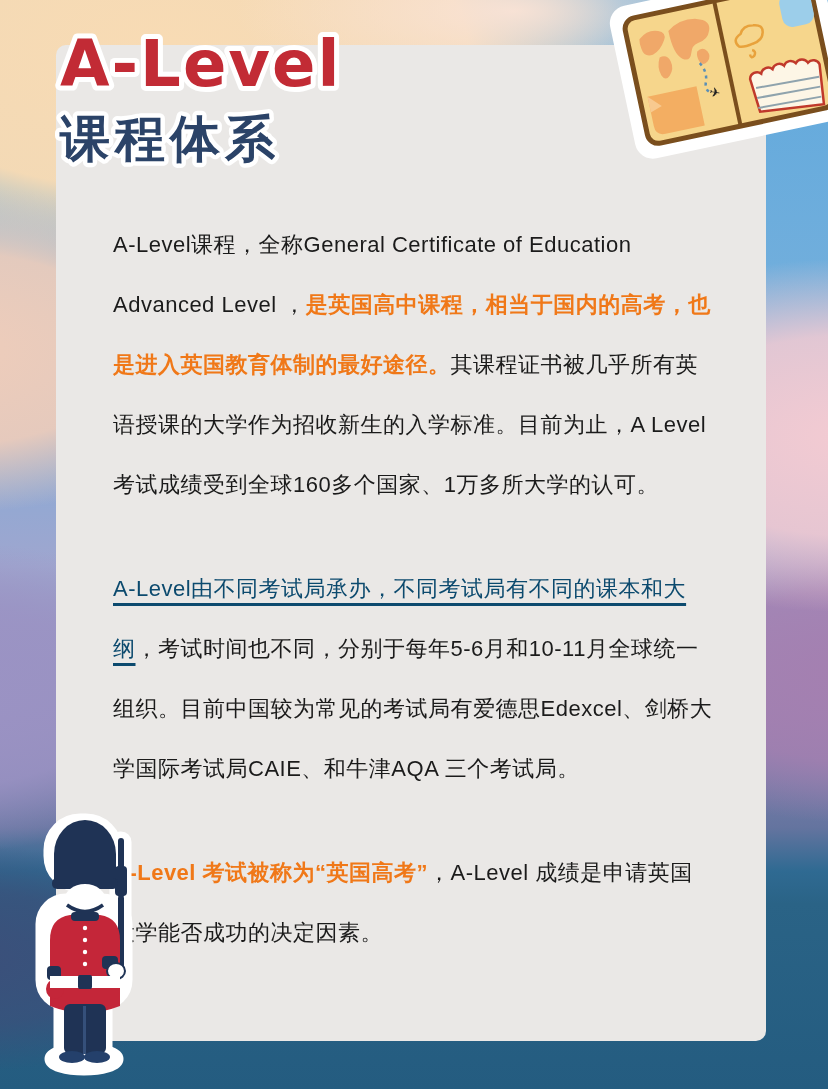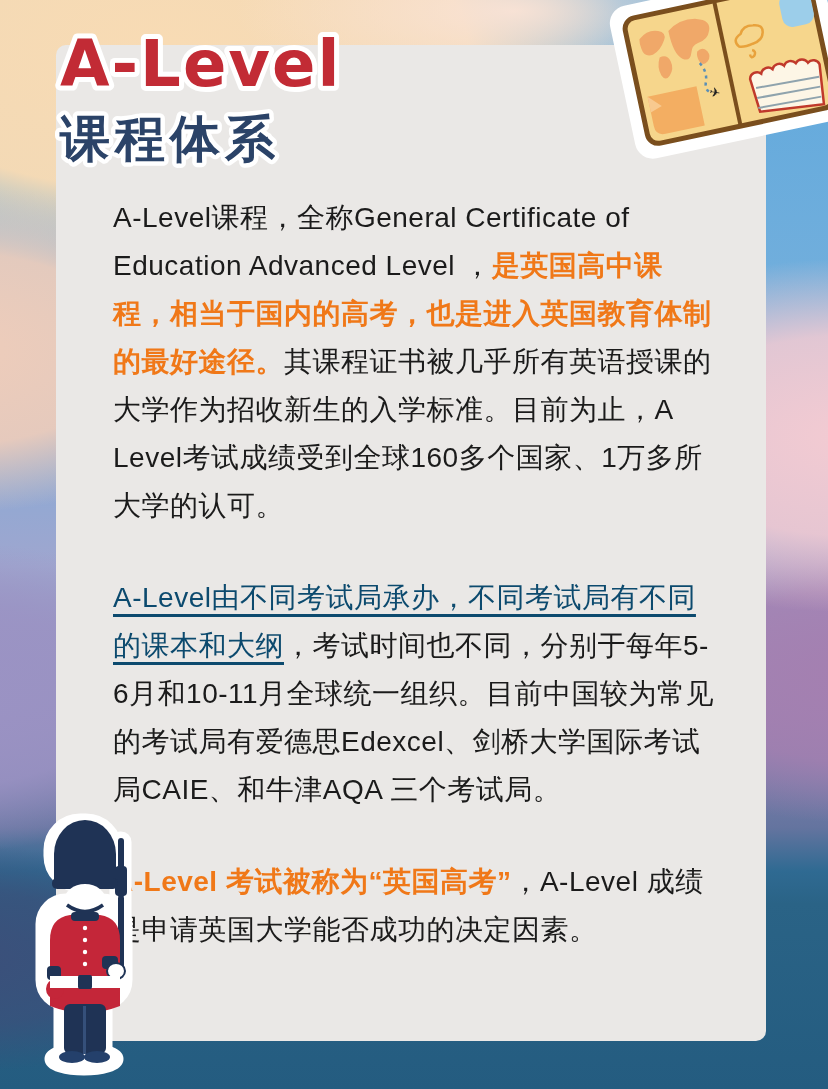--- a/index.html
+++ b/index.html
@@ -18,22 +18,22 @@
       radial-gradient(45% 14% at -6% 88%, #3C4F7A 0%, rgba(60,79,122,.7) 45%, rgba(60,79,122,0) 75%),
       linear-gradient(180deg,#5FA9DD 0%,#74AFDC 30%,#9FA6CF 52%,#8E86B4 66%,#64749F 76%,#2F6A92 80%,#2A6386 83%,#245C80 100%);
   }
 
   .card{position:absolute;left:56px;top:45px;width:710px;height:996px;
     background:#EAE8E6;border-radius:10px;}
 
   .title-svg{position:absolute;left:50px;top:16px;overflow:visible;}
   .title-svg text{font-family:"DejaVu Sans","Liberation Sans",sans-serif;font-weight:bold;}
 
-  .body-text{position:absolute;left:113px;top:194px;width:602px;
-    font-size:28px;line-height:48px;letter-spacing:.5px;color:#1B1B1B;}
+  .body-text{position:absolute;left:113px;top:215px;width:602px;
+    font-size:22px;line-height:60px;letter-spacing:.5px;color:#1B1B1B;}
   .paragraph{margin:0 0 44px 0;}
   .seg-normal{color:#1B1B1B;}
   .seg-highlight{color:#F07818;font-weight:bold;}
   .seg-underline{color:#0c4a6e;text-decoration:underline;text-underline-offset:7px;text-decoration-thickness:2.5px;}
 
   .passport{position:absolute;right:-26px;top:-22px;transform:rotate(-12deg);}
   .guard{position:absolute;left:14px;top:808px;}
 </style>
 </head>
 <body>

